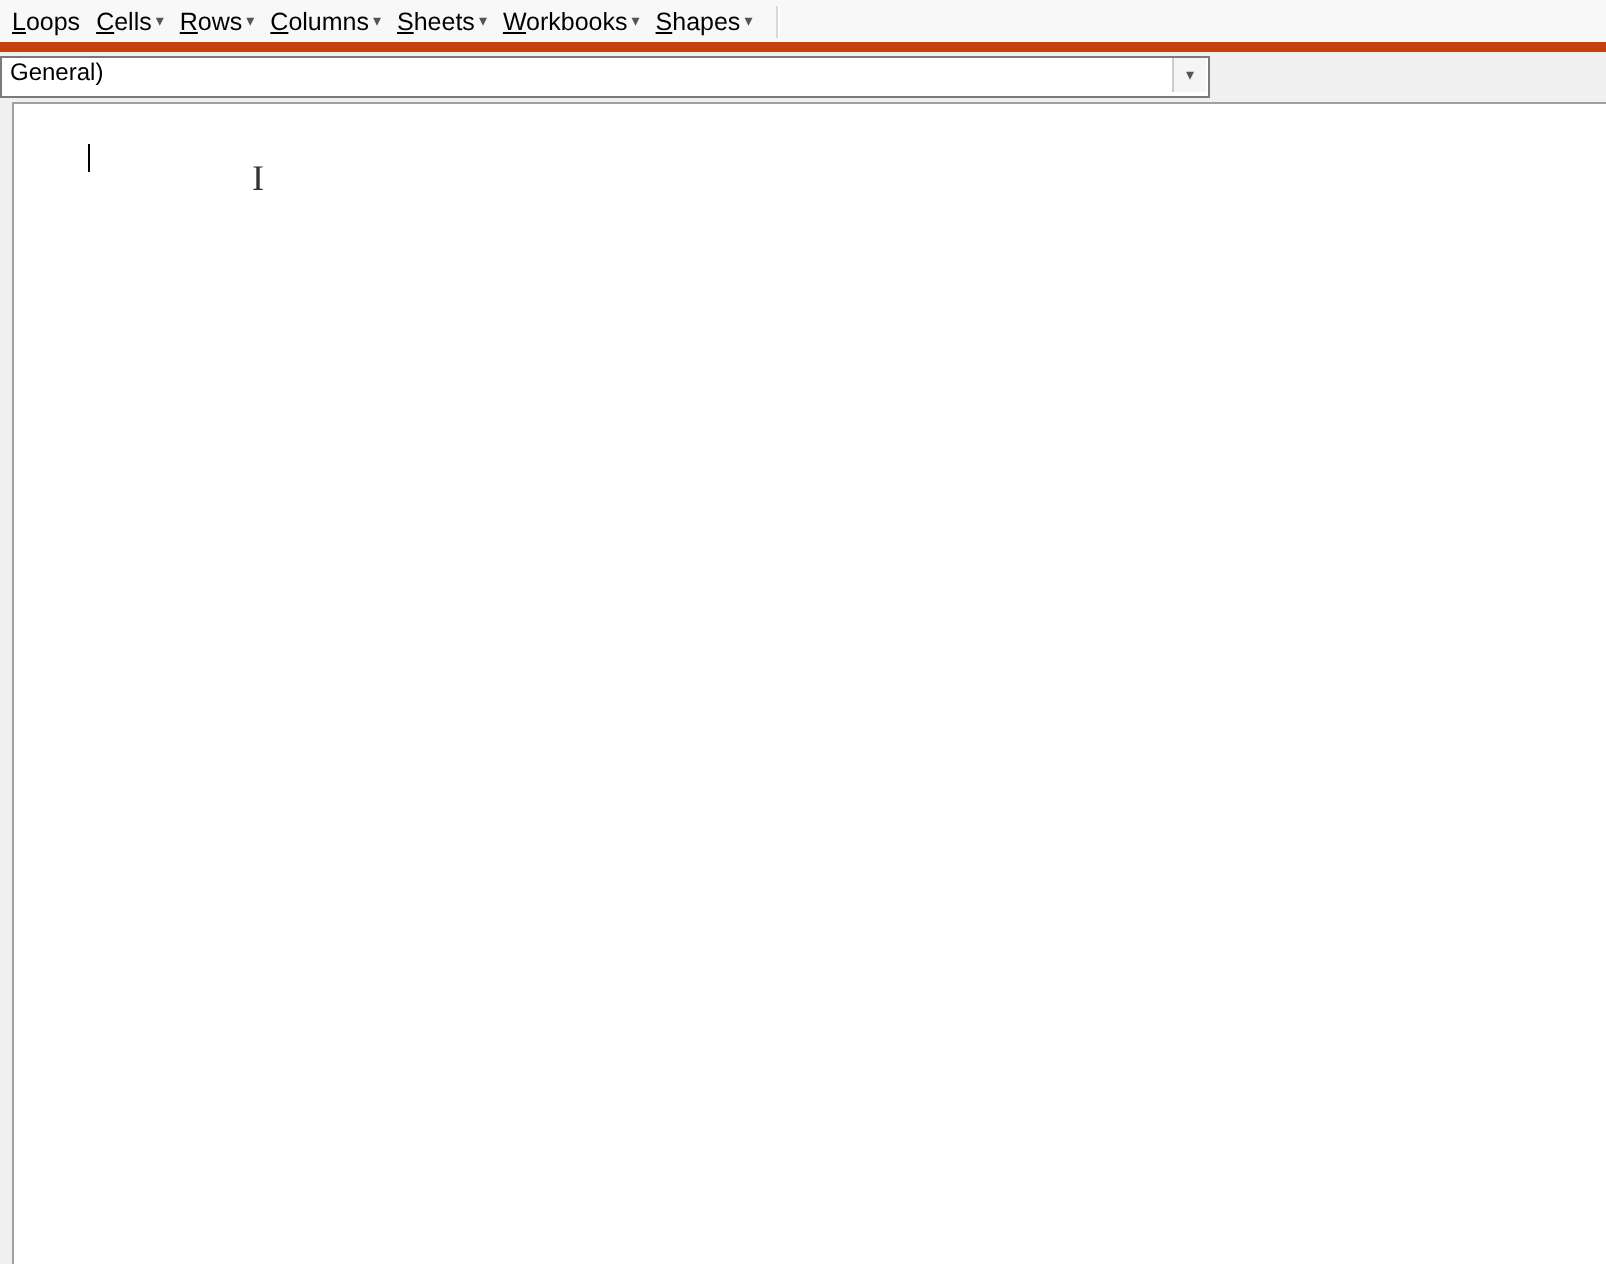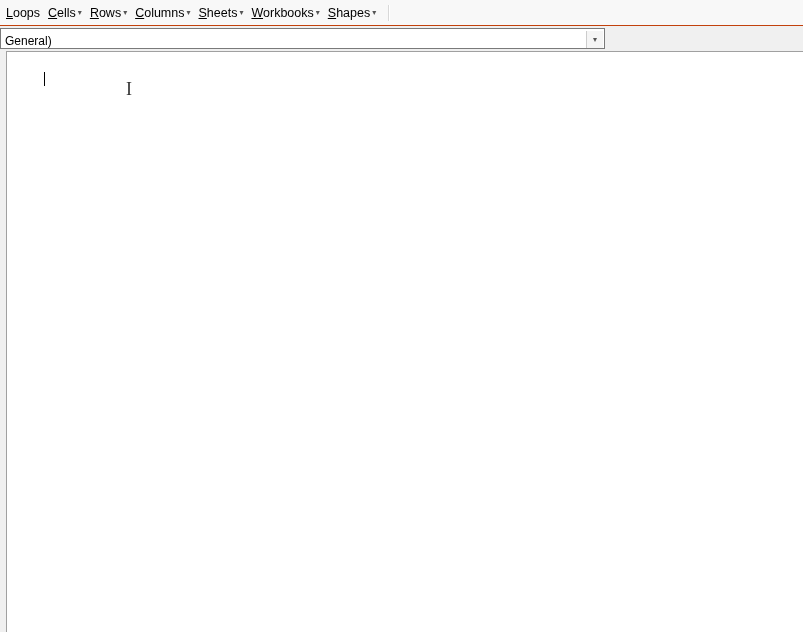--- a/index.html
+++ b/index.html
@@ -15,21 +15,21 @@
       height: 632px;
       overflow: hidden;
       position: relative;
     }
     .toolbar {
       display: flex;
       align-items: center;
       height: 26px;
       background: #f8f8f8;
       padding: 0 2px;
-      border-bottom: 1px solid #c2410c;
+      border-bottom: 5px solid #c2410c;
     }
     .menu-item {
       padding: 2px 4px;
       margin-right: 0px;
       font-size: 12.5px;
       color: #000;
       cursor: default;
       display: flex;
       align-items: center;
       height: 22px;
@@ -57,21 +57,21 @@
     .combo-row {
       display: flex;
       align-items: center;
       height: 24px;
       background: #f0f0f0;
       padding: 0 0px;
       gap: 8px;
     }
     .combo {
       display: flex;
-      align-items: flex-end;
+      align-items: flex-start;
       background: #ffffff;
       border: 1px solid #7a7a7a;
       height: 21px;
       font-size: 12px;
       padding: 0 4px;
       position: relative;
     }
     .combo.left {
       width: 605px;
       margin-left: 0;

